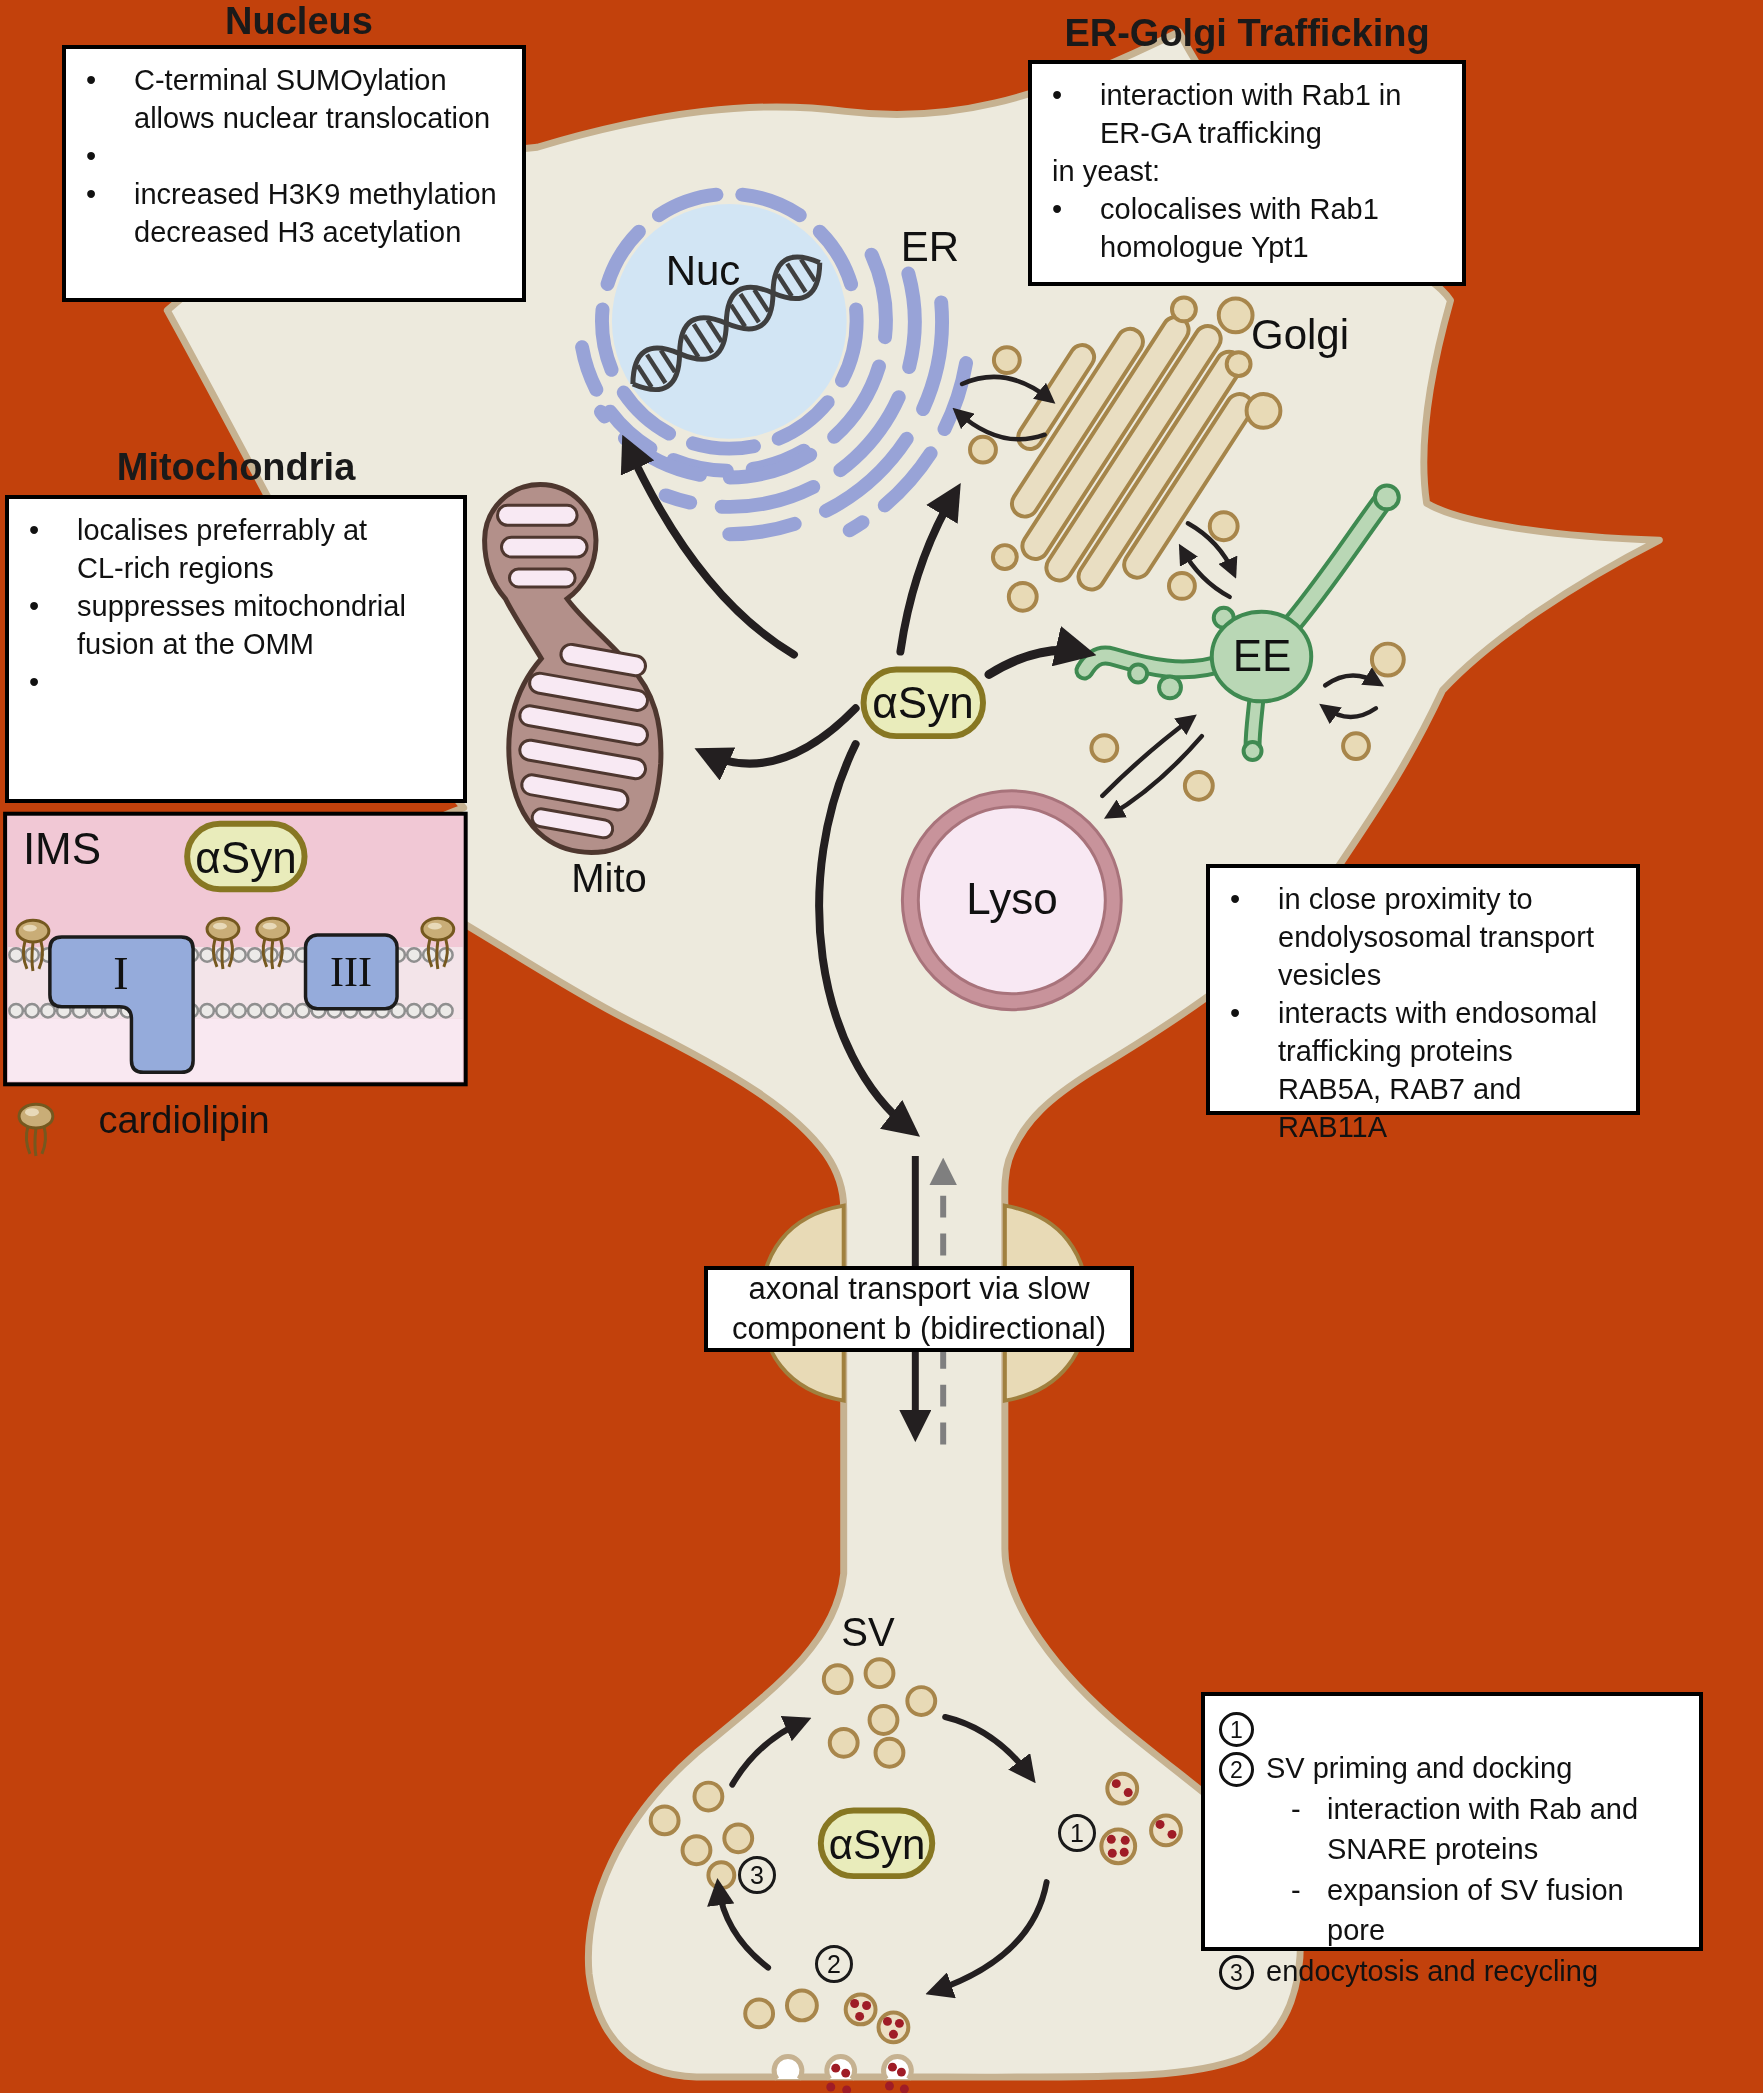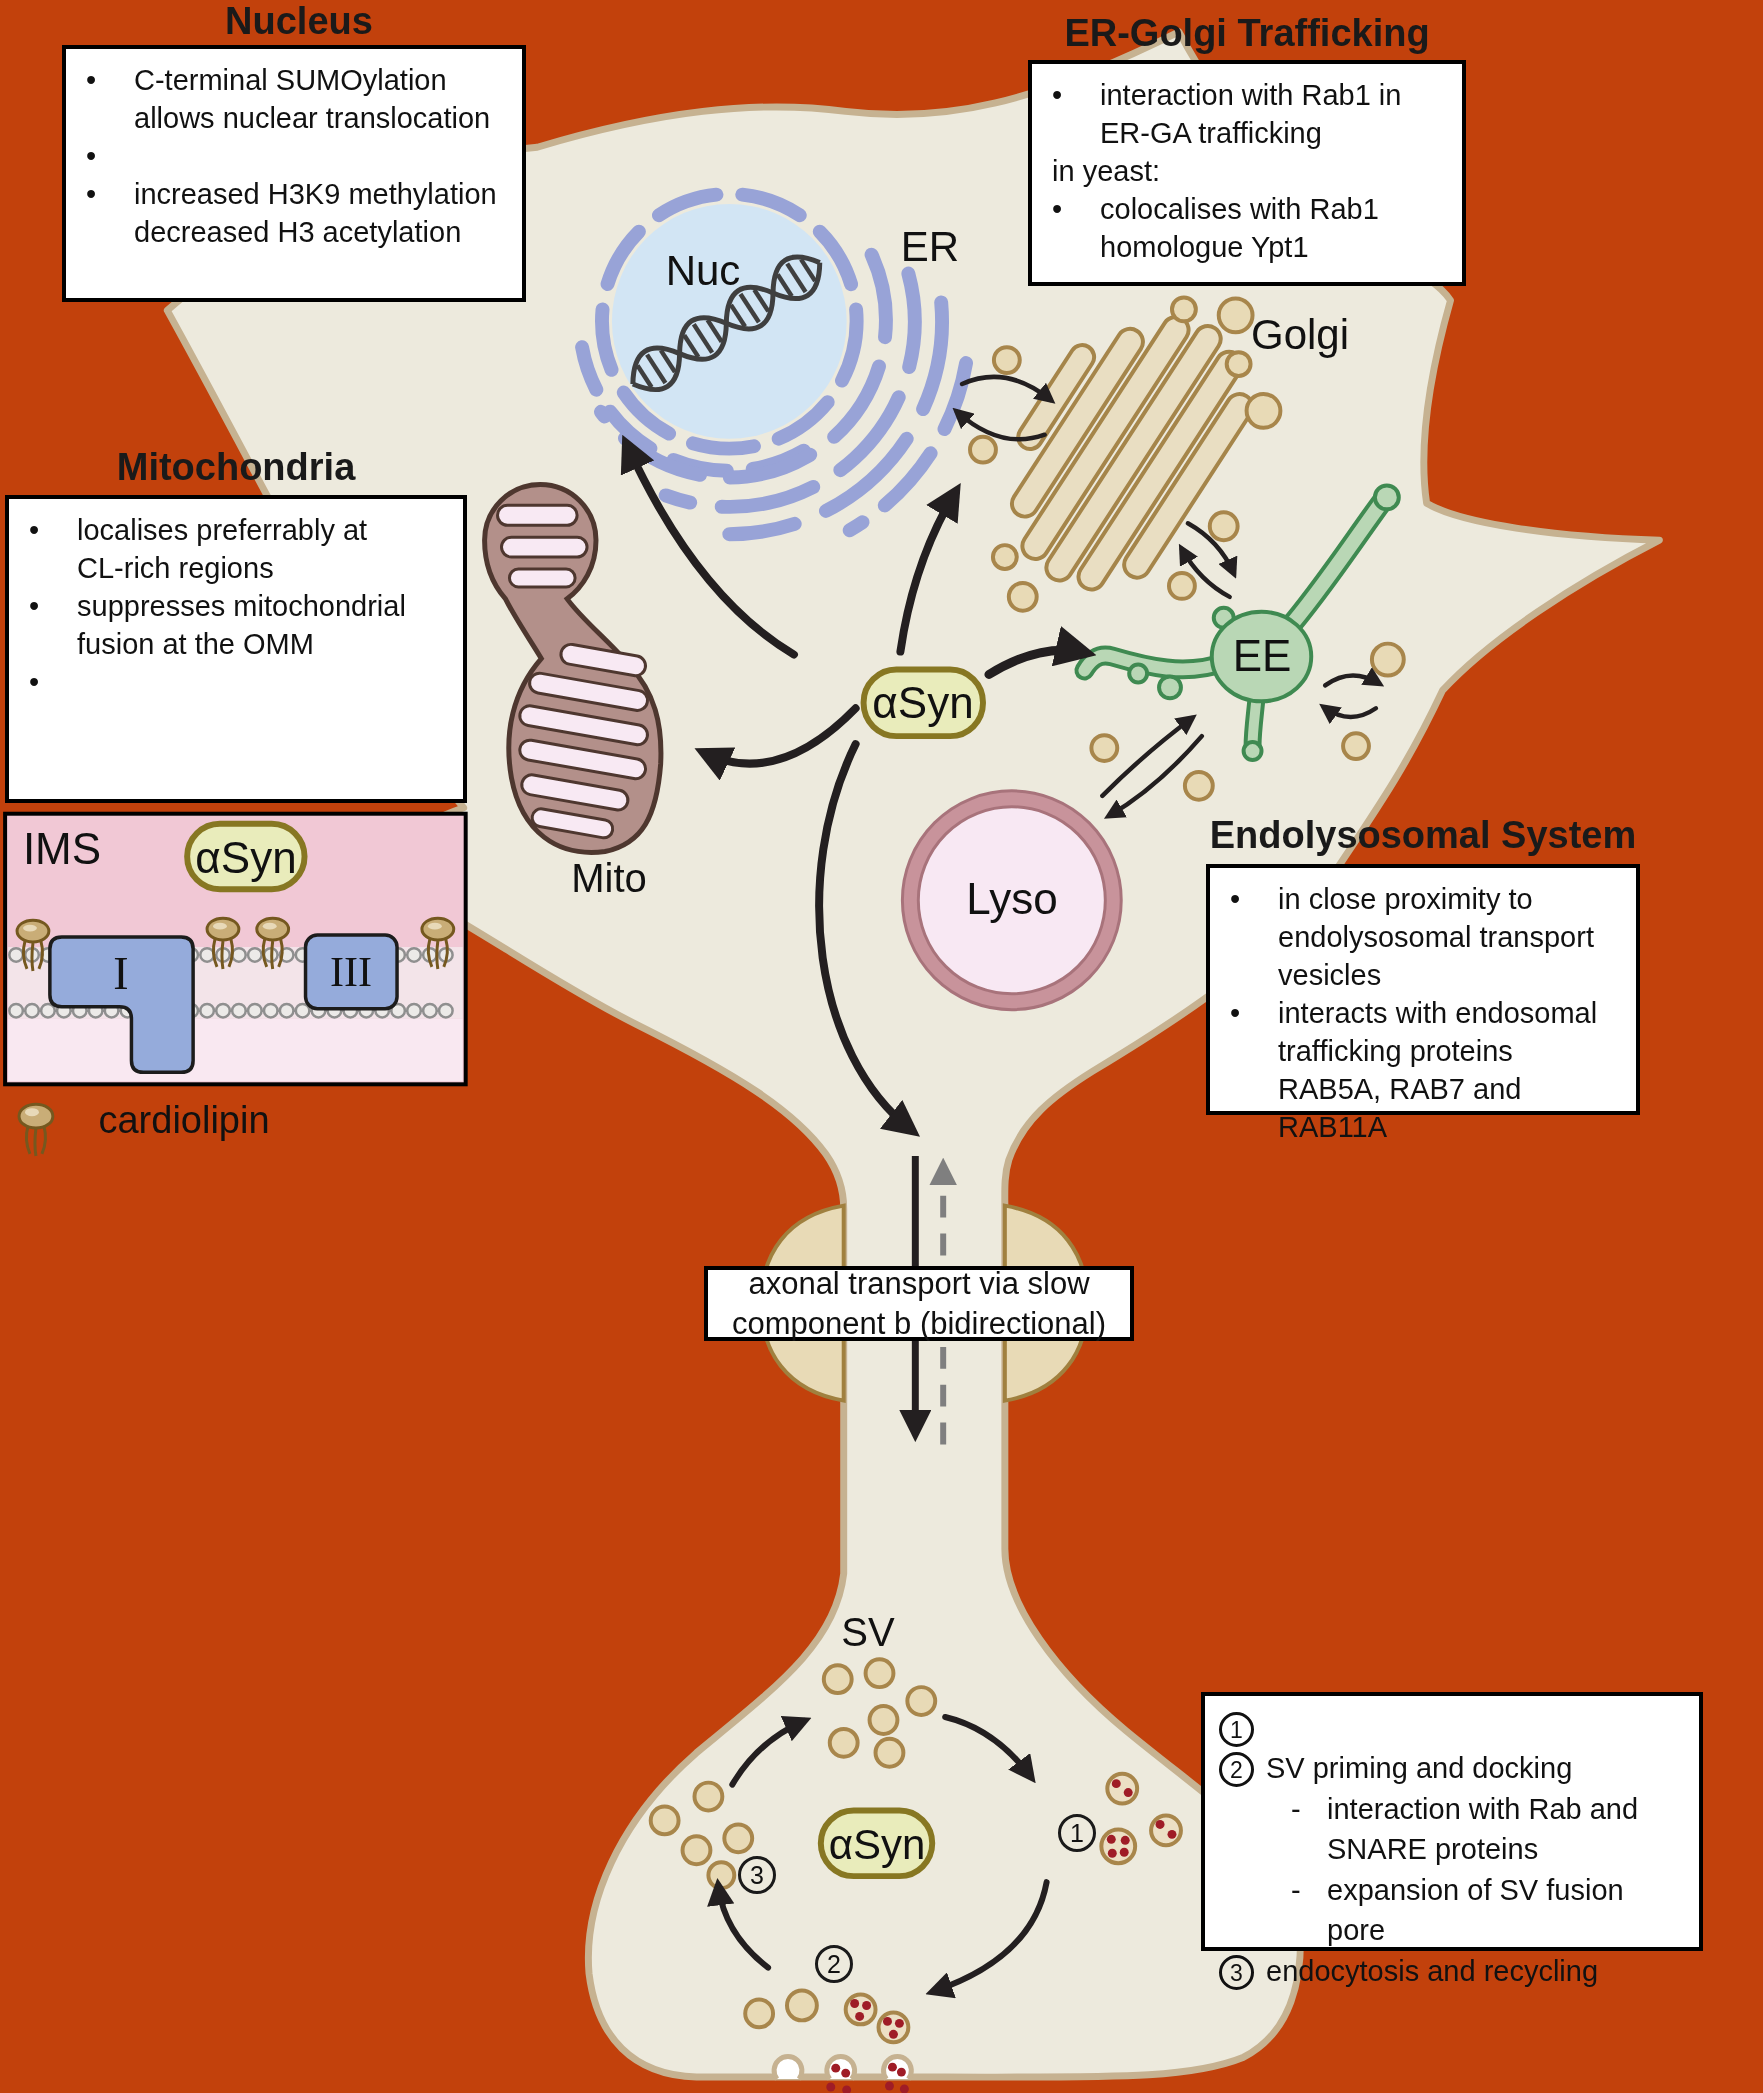--- a/index.html
+++ b/index.html
@@ -356,37 +356,36 @@
   <div class="co-row">
     <span class="co-m">•</span>
     <span class="co-t">suppresses mitochondrial
 fusion at the OMM</span>
   </div>
   <div class="co-row">
     <span class="co-m">•</span>
   </div>
 </div>
 
-<div class="box-title" style="left:1423px;top:814px">Endolysosomal System</div>
 <div class="callout" style="left:1206px;top:864px;width:434px;height:251px">
   <div class="co-row">
     <span class="co-m">•</span>
     <span class="co-t">in close proximity to
 endolysosomal transport
 vesicles</span>
   </div>
   <div class="co-row">
     <span class="co-m">•</span>
     <span class="co-t">interacts with endosomal
 trafficking proteins
 RAB5A, RAB7 and RAB11A</span>
   </div>
 </div>
 
-<div class="axbox" style="left:704px;top:1266px;width:430px;height:75px">
+<div class="axbox" style="left:704px;top:1266px;width:430px;height:86px">
   <span class="co-t">axonal transport via slow
 component b (bidirectional)</span>
 </div>
 
 <div class="callout" style="left:1201px;top:1692px;width:502px;height:259px;line-height:40px;padding-left:14px">
   <div class="svl-row">
     <span class="svl-circ">1</span>
   </div>
   <div class="svl-row">
     <span class="svl-circ">2</span>

